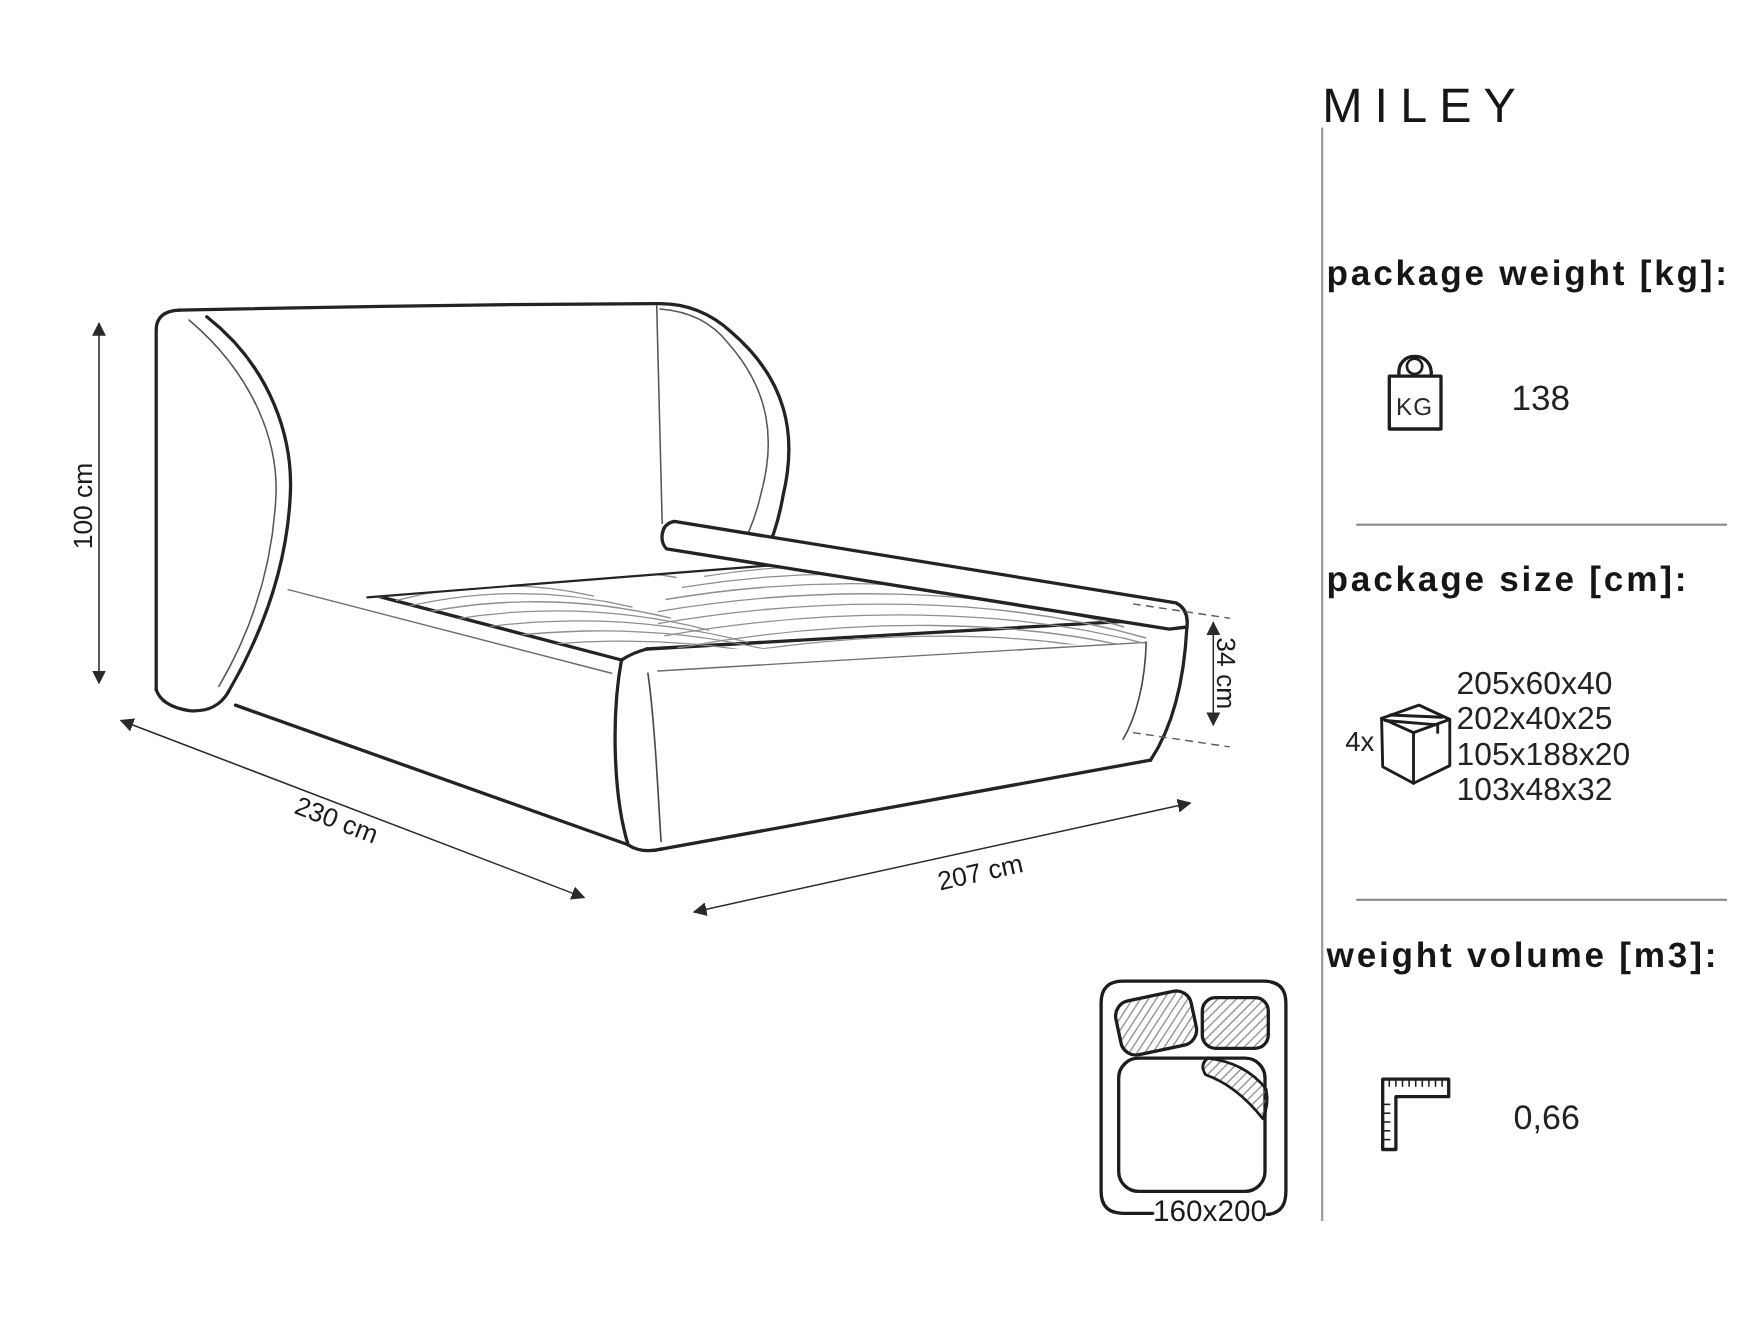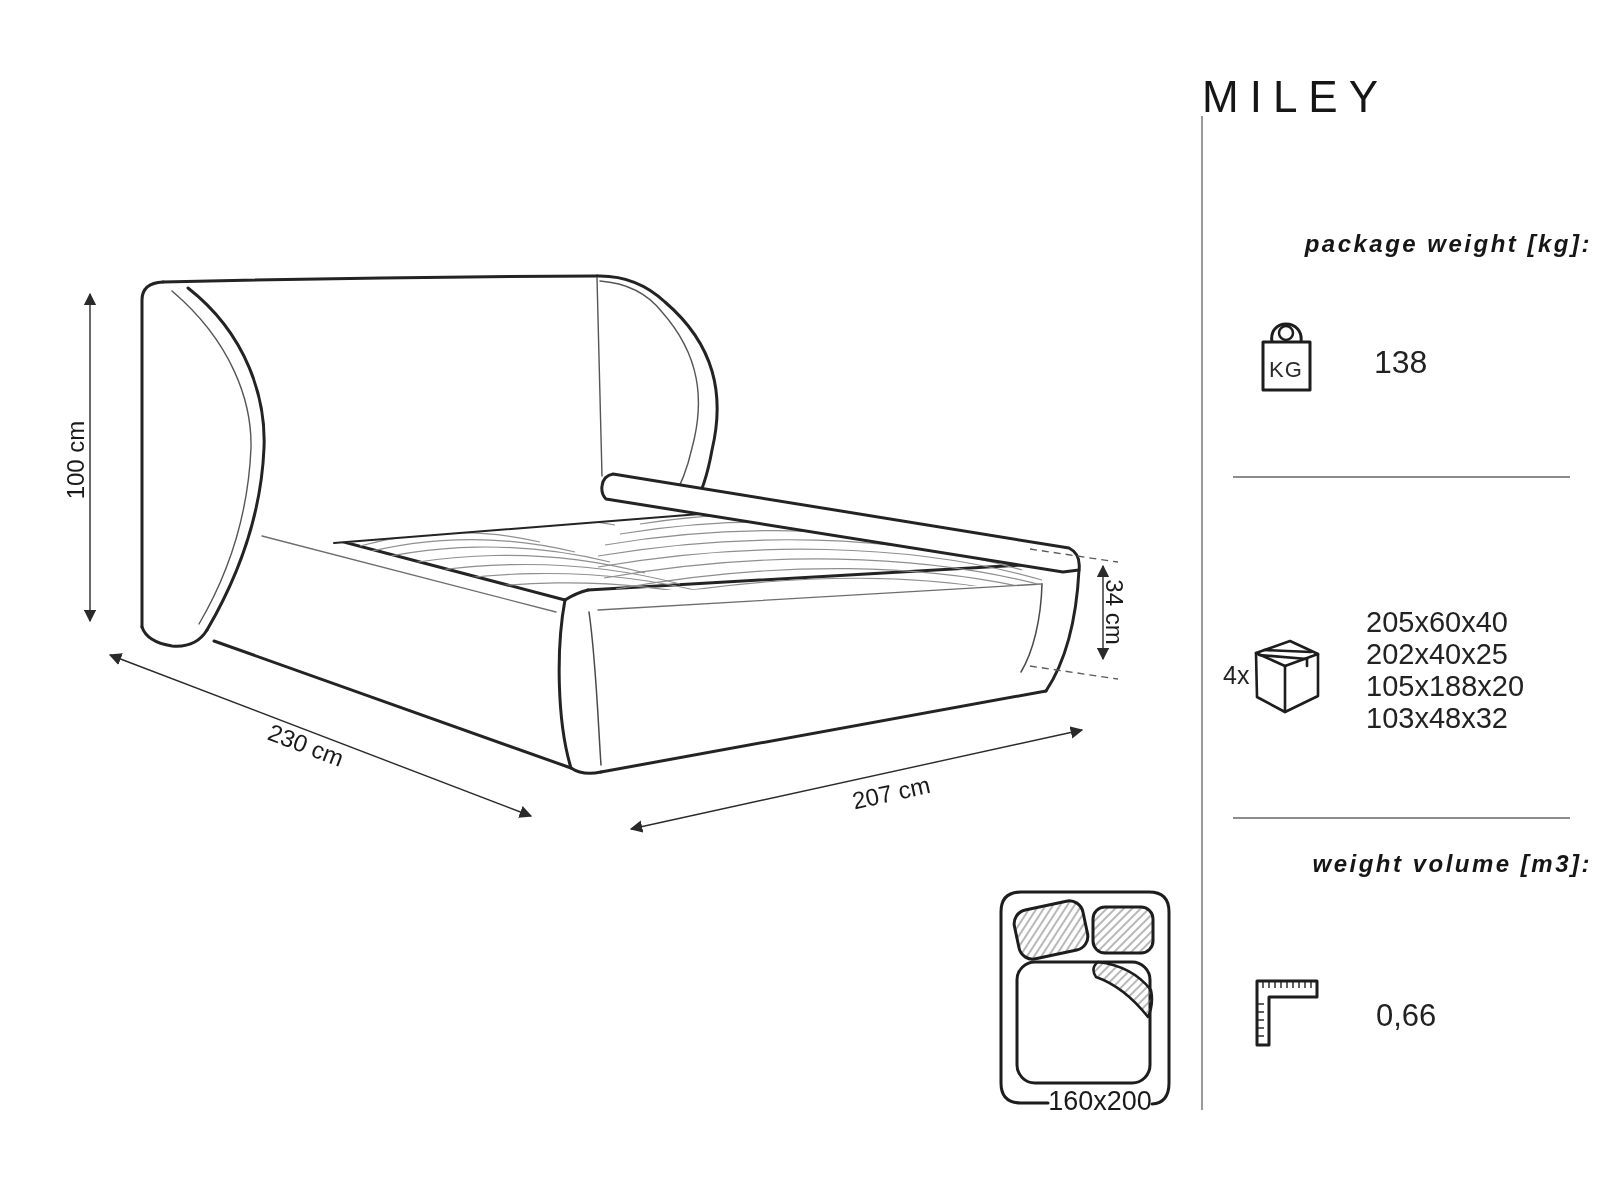--- a/index.html
+++ b/index.html
@@ -8,33 +8,32 @@
     font-family:"Liberation Sans",sans-serif;color:#1a1a1a;overflow:hidden;
   }
   .abs{position:absolute;}
   svg{display:block;}
   .art{position:absolute;left:0;top:0;}
   .title{
     left:1202px;top:72px;width:396px;text-align:left;
     font-size:44px;font-weight:500;letter-spacing:11px;color:#161616;
   }
   .heading{
-    left:1206px;width:386px;text-align:right;
-    font-size:24px;font-weight:bold;letter-spacing:2.5px;color:#161616;
+    left:1206px;width:386px;text-align:left;
+    font-size:32px;font-weight:bold;letter-spacing:2.5px;color:#161616;
     white-space:nowrap;
-    font-style:italic;
   }
   .h-weight{top:230px;}
   .h-size{top:508px;}
   .h-volume{top:850px;}
   .value-big{font-size:32px;color:#222;}
   .v-weight{left:1374px;top:344px;}
   .v-volume{left:1376px;top:998px;font-size:31px;}
   .qty{left:1223px;top:661px;font-size:25px;color:#222;}
-  .sizes{left:1366px;top:606px;font-size:29px;line-height:32px;color:#222;}
+  .sizes{left:1324px;top:606px;font-size:29px;line-height:32px;color:#222;}
   .vdivider{left:1201px;top:116px;width:2px;height:994px;background:#9a9a9a;}
   .hdivider{left:1233px;width:337px;height:2px;background:#8c8c8c;}
   .hd1{top:476px;}
   .hd2{top:817px;}
 </style>
 </head>
 <body>
 
 <div class="stage">
 
@@ -195,20 +194,21 @@
 
   <div class="abs vdivider"></div>
 
   <div class="abs title">MILEY</div>
 
   <div class="abs heading h-weight">package weight [kg]:</div>
   <div class="abs value-big v-weight">138</div>
 
   <div class="abs hdivider hd1"></div>
 
+  <div class="abs heading h-size">package size [cm]:</div>
   <div class="abs qty">4x</div>
   <div class="abs sizes">
     <div>205x60x40</div>
     <div>202x40x25</div>
     <div>105x188x20</div>
     <div>103x48x32</div>
   </div>
 
   <div class="abs hdivider hd2"></div>
 

